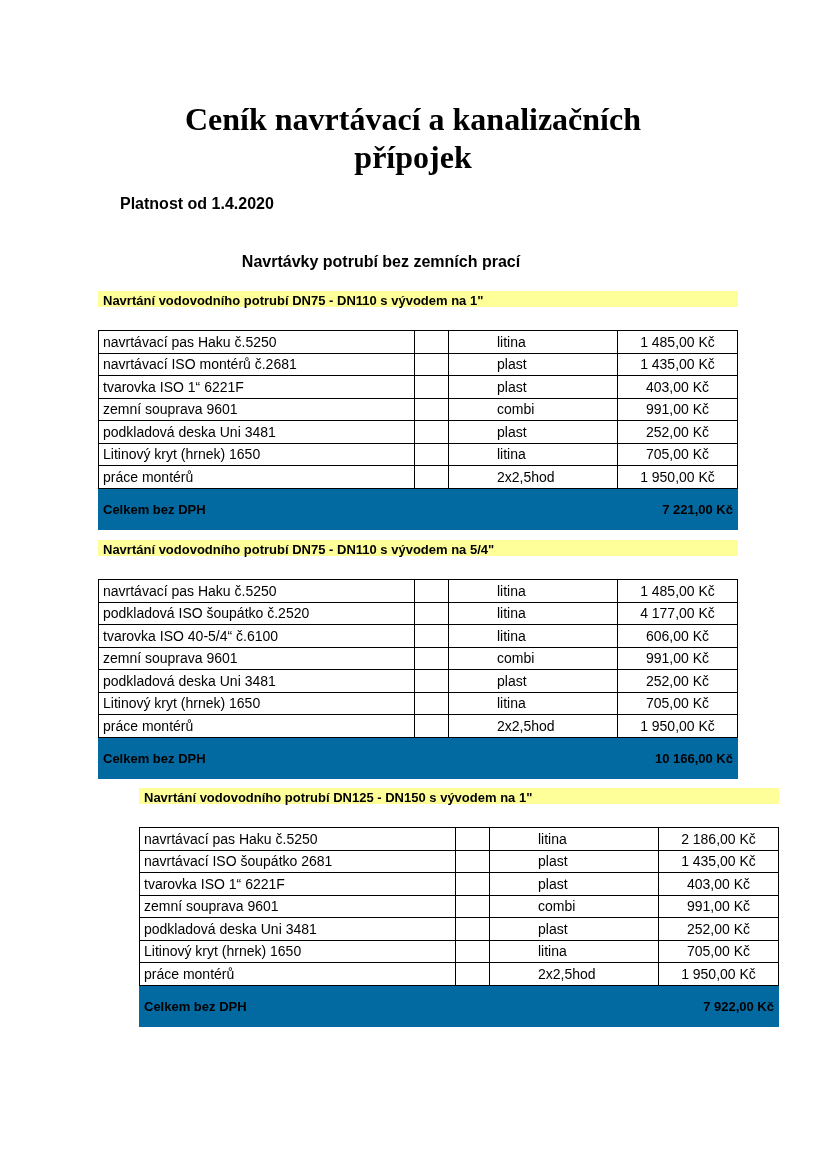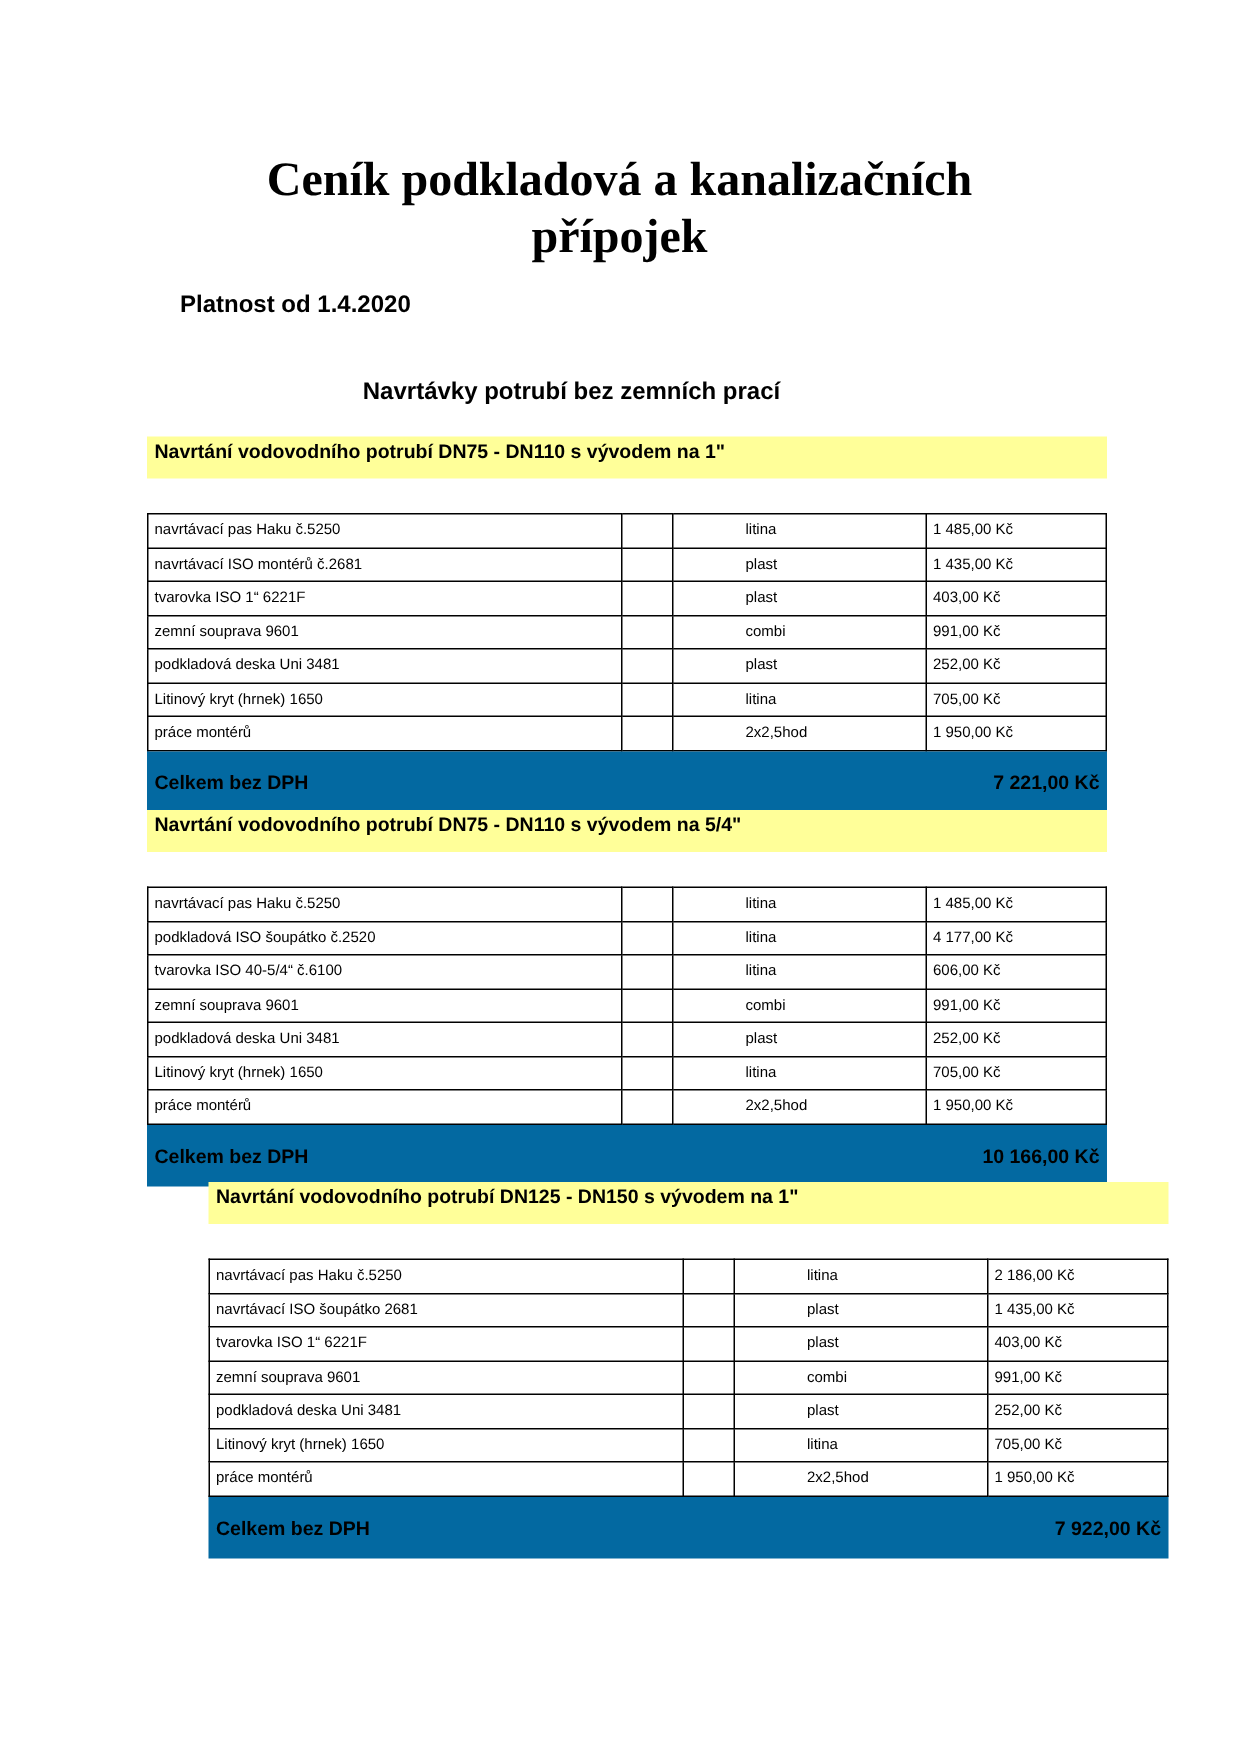--- a/index.html
+++ b/index.html
@@ -1,34 +1,34 @@
 <!DOCTYPE html>
 <html><head>
 <meta charset="utf-8">
 <style>
   html, body { margin:0; padding:0; background:#ffffff; }
   body { width:826px; height:1169px; position:relative; font-family:"Liberation Sans", sans-serif; color:#000; overflow:hidden; }
   .title { position:absolute; left:0; width:826px; top:100px; text-align:center; font-family:"Liberation Serif", serif; font-weight:bold; font-size:32px; line-height:38px; }
   .validity { position:absolute; left:120px; top:195px; font-weight:bold; font-size:16px; }
   .section-heading { position:absolute; left:0; width:762px; top:253px; text-align:center; font-weight:bold; font-size:16px; }
   .block { position:absolute; left:98px; width:640px; }
-  .band { background:#ffff99; height:28px; line-height:20px; font-weight:bold; font-size:13px; padding-left:5px; }
-  table { border-collapse:collapse; width:640px; margin-top:23px; font-size:10px; table-layout:fixed; }
+  .band { background:#ffff99; height:16px; line-height:20px; font-weight:bold; font-size:13px; padding-left:5px; }
+  table { border-collapse:collapse; width:640px; margin-top:23px; font-size:14px; table-layout:fixed; }
   td { border:1.5px solid #000; height:21.5px; padding:0 4px; white-space:nowrap; }
   td.c1 { width:307px; }
   td.c2 { width:25px; }
   td.c3 { width:116px;padding-left:48px; }
-  td.c4 { text-align:left; }
+  td.c4 { text-align:center; }
   .total { background:#0369a1; height:21px; line-height:21px; font-weight:bold; font-size:13px; display:flex; justify-content:space-between; padding:10px 5px; }
 </style>
 </head>
 <body>
 
 <div class="title">
-  <div>Ceník podkladová a kanalizačních</div>
+  <div>Ceník navrtávací a kanalizačních</div>
   <div>přípojek</div>
 </div>
 <div class="validity">Platnost od 1.4.2020</div>
 <div class="section-heading">Navrtávky potrubí bez zemních prací</div>
 
 <div id="blocks-root">
     <div class="block" style="top: 291px;">
       <div class="band">Navrtání vodovodního potrubí DN75 - DN110 s vývodem na 1"</div>
       <table>
         <tbody>

